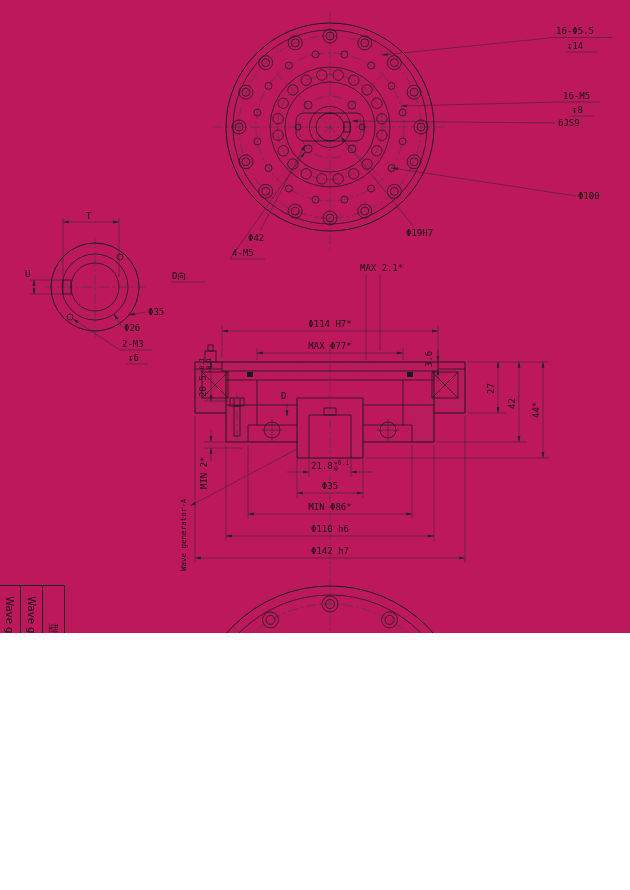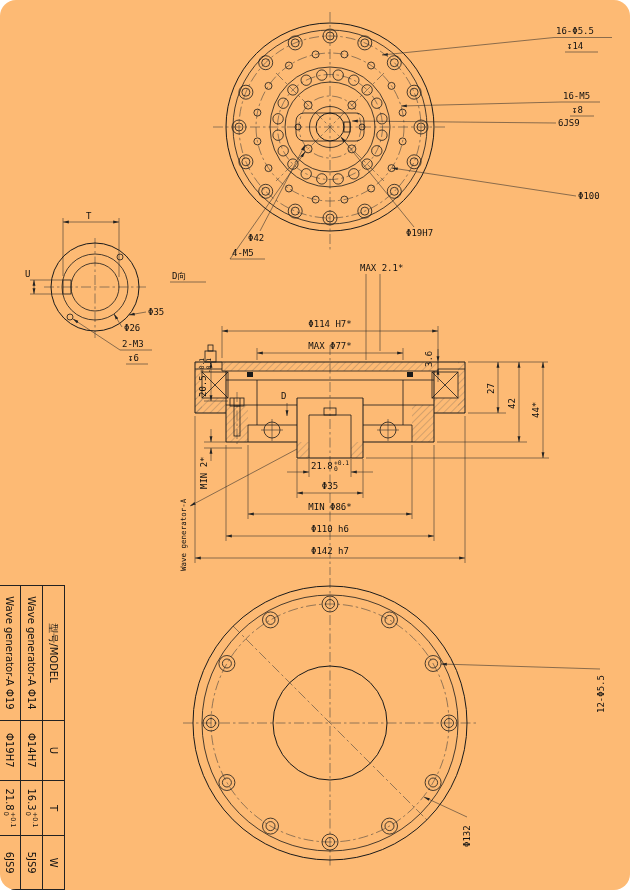--- a/index.html
+++ b/index.html
@@ -1,17 +1,17 @@
 <!DOCTYPE html>
 <html><head>
 <meta charset="utf-8">
 <style>
   html,body{margin:0;padding:0;background:#fff;}
-  #sheet{position:relative;width:630px;height:890px;background:#fdba74;overflow:hidden;
-         font-family:"DejaVu Sans","Liberation Sans",sans-serif;border-radius:16px;}
+  #sheet{position:relative;width:630px;height:633px;background:#be185d;overflow:hidden;
+         font-family:"DejaVu Sans","Liberation Sans",sans-serif;}
   svg{position:absolute;left:0;top:0;}
   svg text{font-family:"DejaVu Sans Mono","Liberation Mono",monospace;fill:#111;}
   .t9{font-size:9px;} .t75{font-size:7.5px;}
   .tol{font-size:6.3px;}
   .ol{stroke:#1a1a1a;stroke-width:1;fill:none;}
   .ol2{stroke:#1a1a1a;stroke-width:.8;fill:none;}
   .thin{stroke:#2a2a2a;stroke-width:.55;fill:none;}
   .cl{stroke:#3a3a3a;stroke-width:.55;fill:none;stroke-dasharray:10 3 2.5 3;}
   .dim{stroke:#2a2a2a;stroke-width:.55;fill:none;}
   .fillb{fill:#1a1a1a;stroke:none;}

